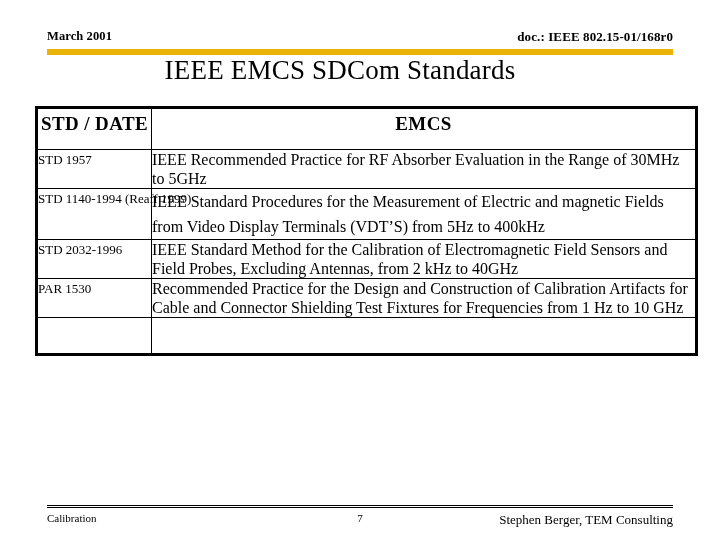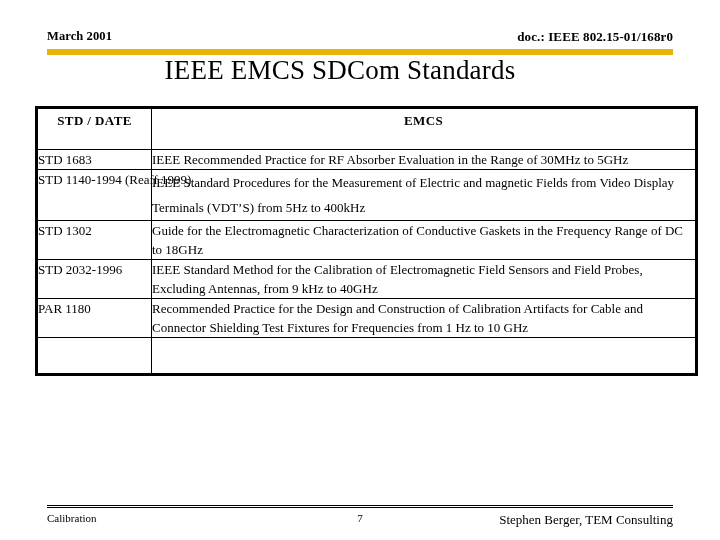--- a/index.html
+++ b/index.html
@@ -72,35 +72,35 @@
     vertical-align: top;
     padding: 0;
     font-weight: normal;
   }
   .col-std { width: 115px; }
   .col-title { width: 545px; }
 
   .std-table thead td {
     height: 36px;
     font-weight: bold;
-    font-size: 13px;
+    font-size: 19px;
     text-align: center;
     vertical-align: top;
     padding-top: 4px;
     letter-spacing: 0.4px;
   }
 
   .cell-std {
     font-size: 13px;
     padding: 3px 0 0 3px;
     line-height: 19px;
     white-space: nowrap;
   }
   .cell-title {
-    font-size: 13px;
+    font-size: 16px;
     padding: 3px 4px 2px 4px;
     line-height: 19px;
   }
   .cell-title.loose { line-height: 25px; margin-left: 44px; }
 
   .row-empty td { height: 35px; }
 
   
   .slide-footer {
     position: absolute;
@@ -149,37 +149,33 @@
     <col class="col-title">
   </colgroup>
   <thead>
     <tr>
       <td>STD / DATE</td>
       <td>EMCS</td>
     </tr>
   </thead>
   <tbody>
     <tr>
-      <td class="cell-std">STD 1683</td>
+      <td class="cell-std">STD 1957</td>
       <td class="cell-title">IEEE Recommended Practice for RF Absorber Evaluation in the Range of 30MHz to 5GHz</td>
     </tr>
     <tr>
       <td class="cell-std">STD 1140-1994 (Reaff 1999)</td>
       <td class="cell-title loose">IEEE Standard Procedures for the Measurement of Electric and magnetic Fields from Video Display Terminals (VDT’S) from 5Hz to 400kHz</td>
     </tr>
     <tr>
-      <td class="cell-std">STD 1302</td>
-      <td class="cell-title">Guide for the Electromagnetic Characterization of Conductive Gaskets in the Frequency Range of DC to 18GHz</td>
+      <td class="cell-std">STD 2032-1996</td>
+      <td class="cell-title">IEEE Standard Method for the Calibration of Electromagnetic Field Sensors and Field Probes, Excluding Antennas, from 2 kHz to 40GHz</td>
     </tr>
     <tr>
-      <td class="cell-std">STD 2032-1996</td>
-      <td class="cell-title">IEEE Standard Method for the Calibration of Electromagnetic Field Sensors and Field Probes, Excluding Antennas, from 9 kHz to 40GHz</td>
-    </tr>
-    <tr>
-      <td class="cell-std">PAR 1180</td>
+      <td class="cell-std">PAR 1530</td>
       <td class="cell-title">Recommended Practice for the Design and Construction of Calibration Artifacts for Cable and Connector Shielding Test Fixtures for Frequencies from 1 Hz to 10 GHz</td>
     </tr>
     <tr class="row-empty">
       <td class="cell-std"></td>
       <td class="cell-title"></td>
     </tr>
   </tbody>
 </table>
 
 <div class="slide-footer">

